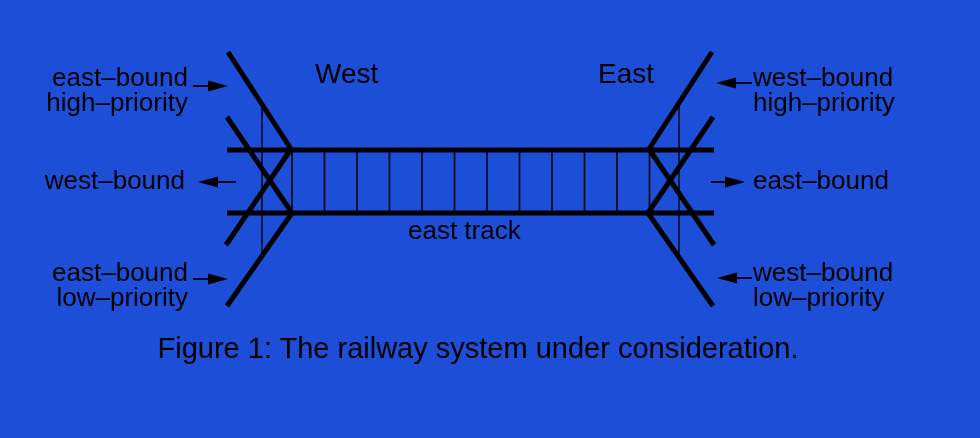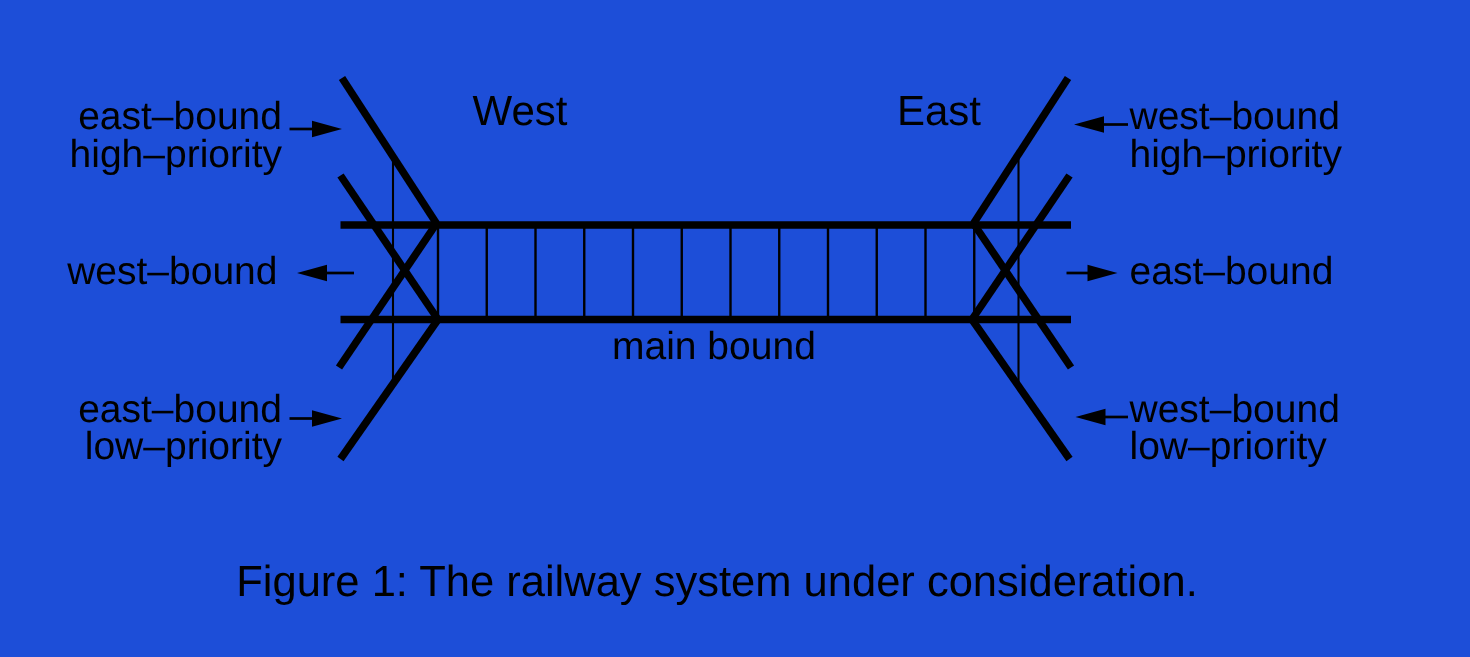--- a/index.html
+++ b/index.html
@@ -26,21 +26,21 @@
   #lbl-eb-hp   { top:65px;  right:792px; }
   #lbl-wb      { top:168px; right:795px; }
   #lbl-eb-lp   { top:260px; right:792px; }
   #lbl-west    { left:295px; top:61px;margin-left:20px; }
   #lbl-east    { left:598px; top:61px; }
   #lbl-wb-hp   { left:753px; top:65px; }
   #lbl-eb      { left:753px; top:168px; }
   #lbl-wb-lp   { left:753px; top:260px; }
   #lbl-main    { left:408px; top:218px; }
   .caption {
-    position:absolute; top:372px; left:0; width:956px;
+    position:absolute; top:332px; left:0; width:956px;
     text-align:center; font-size:29px; line-height:32px; color:#000000;
   }
 </style>
 </head>
 <body>
 
 <div class="page">
 
   <svg class="drawing" viewBox="0 0 980 438" aria-hidden="true">
 
@@ -123,17 +123,17 @@
   <div class="lbl" id="lbl-wb-hp">
     <span>west–bound</span>
     <span>high–priority</span>
   </div>
   <div class="lbl" id="lbl-eb">east–bound</div>
   <div class="lbl" id="lbl-wb-lp">
     <span>west–bound</span>
     <span>low–priority</span>
   </div>
 
-  <div class="lbl" id="lbl-main">main bound</div>
+  <div class="lbl" id="lbl-main">east track</div>
 
   <div class="caption">Figure 1: The railway system under consideration.</div>
 
 </div>
 
 </body></html>

